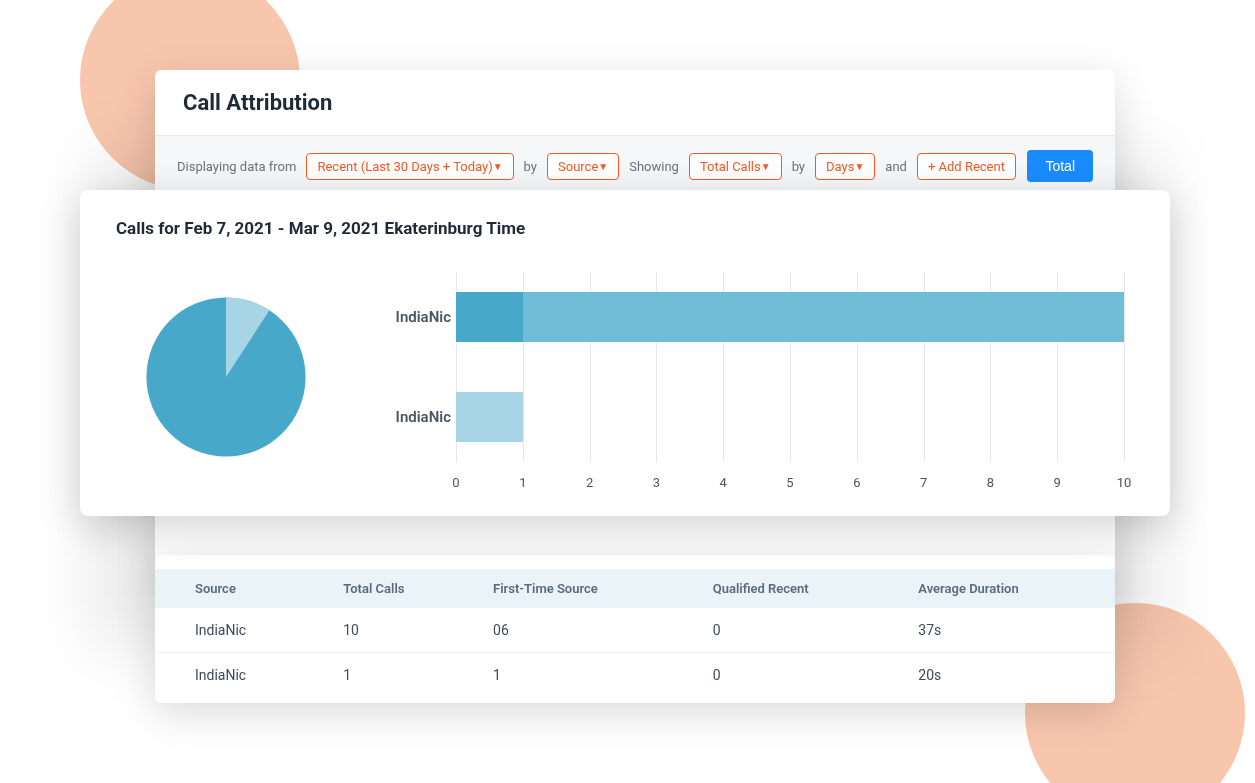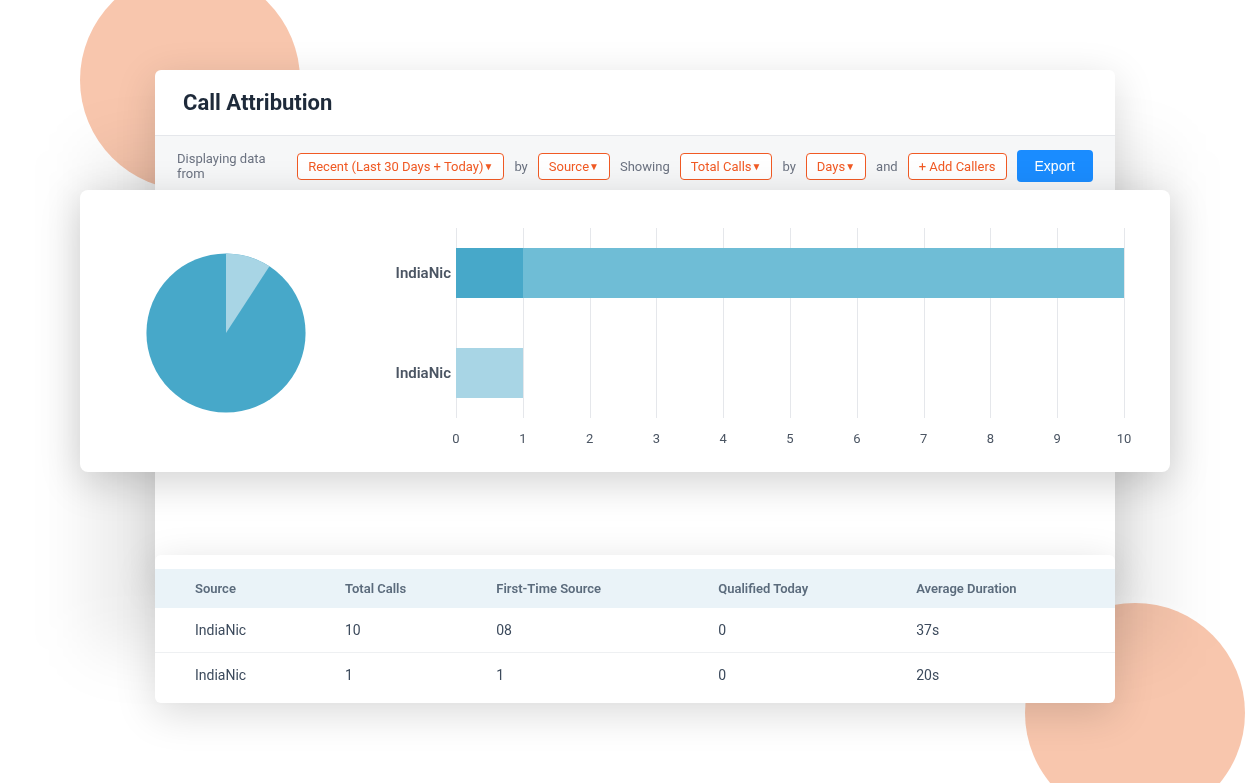--- a/index.html
+++ b/index.html
@@ -199,28 +199,29 @@
       <span>Total Calls</span>
       <span class="chev">▼</span>
     </span>
     <span>by</span>
     <span class="pill">
       <span>Days</span>
       <span class="chev">▼</span>
     </span>
     <span>and</span>
     <span class="pill">
-      <span>+  Add Callers</span>
-    </span>
-    <button class="btn-primary">Export</button>
+      <span>+  Add Recent</span>
+    </span>
+    <button class="btn-primary">Total</button>
   </div>
   <div style="height:380px"></div>
 </div>
 
 <div class="chart-card">
+  <div class="chart-title">Calls for Feb 7, 2021 - Mar 9, 2021 Ekaterinburg Time</div>
   <div class="chart-row">
     <div class="pie-wrap">
       <svg width="210" height="210" viewBox="0 0 42 42">
 
         <circle cx="21" cy="21" r="15.915" fill="#47a8c9"></circle>
         <path d="M21 21 L21 5.085 A15.915 15.915 0 0 1 29.69 7.65 Z" fill="#a8d5e5"></path>
       </svg>
     </div>
     <div class="bar-wrap">
       <div class="bar-area">
@@ -264,29 +265,29 @@
   </div>
 </div>
 
 <div class="table-card">
   <table class="tbl">
     <thead>
       <tr>
         <th>Source</th>
         <th>Total Calls</th>
         <th>First-Time Source</th>
-        <th>Qualified Today</th>
+        <th>Qualified Recent</th>
         <th>Average Duration</th>
       </tr>
     </thead>
     <tbody>
       <tr>
         <td>IndiaNic</td>
         <td>10</td>
-        <td>08</td>
+        <td>06</td>
         <td>0</td>
         <td>37s</td>
       </tr>
       <tr>
         <td>IndiaNic</td>
         <td>1</td>
         <td>1</td>
         <td>0</td>
         <td>20s</td>
       </tr>

